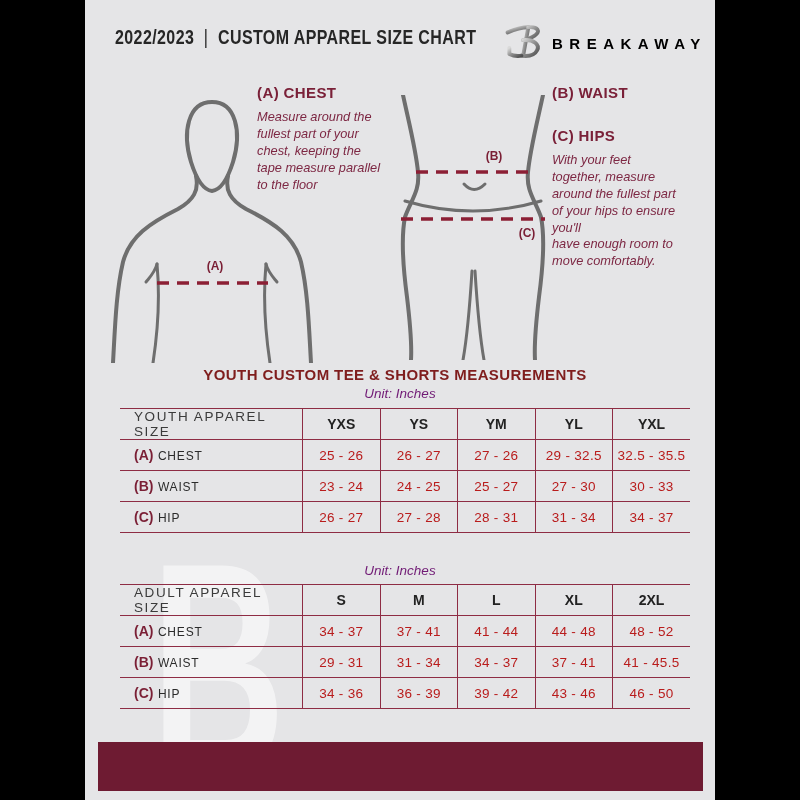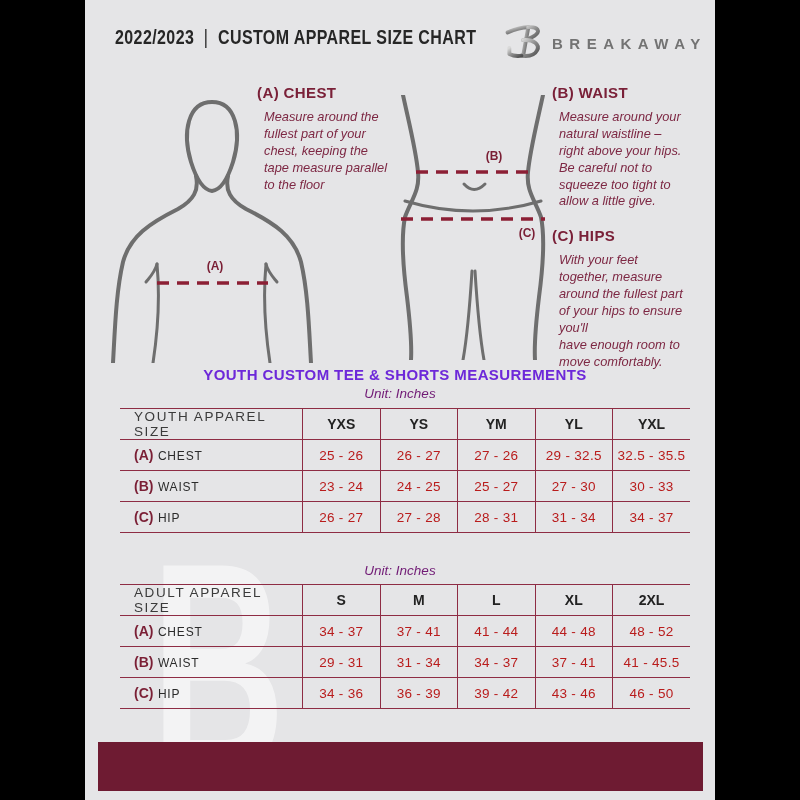--- a/index.html
+++ b/index.html
@@ -9,35 +9,35 @@
 
   
   .watermark{position:absolute;left:66px;top:548px;font-size:300px;line-height:0.8;font-weight:700;
     color:rgba(255,255,255,0.55);transform:scaleX(0.62);transform-origin:left top;z-index:0;user-select:none;}
 
   
   .title-group{position:absolute;left:30px;top:26px;white-space:nowrap;font-weight:700;font-size:20px;
     color:#262626;transform:scaleX(0.8);transform-origin:left center;letter-spacing:0.5px;z-index:2;}
   .title-sep{font-weight:400;margin:0 12px;color:#262626;}
   .brand-group{position:absolute;left:420px;top:20px;display:flex;align-items:center;gap:9px;z-index:2;}
-  .brand-name{font-size:15px;font-weight:700;letter-spacing:6.5px;color:#737373;}
+  .brand-name{font-size:15px;font-weight:700;letter-spacing:6.5px;color:#000000;}
 
   
   .fig{position:absolute;z-index:1;}
   .outline{stroke:#6e6e6e;stroke-width:4;fill:none;stroke-linecap:round;}
   .outline-thin{stroke:#6e6e6e;stroke-width:3;fill:none;stroke-linecap:round;}
   .dash{stroke:#8c1f35;stroke-width:3.4;fill:none;stroke-dasharray:12 8;}
   .dim-label{position:absolute;font-size:12px;font-weight:700;color:#7a1f35;z-index:2;width:40px;text-align:center;}
   .guide-block{position:absolute;z-index:2;}
   .guide-h{font-size:15px;font-weight:700;color:#7a2038;letter-spacing:0.4px;margin:0 0 8px 0;}
-  .guide-p{font-size:12.8px;font-style:italic;color:#7d2743;line-height:1.32;margin:7px;white-space:pre-line;}
+  .guide-p{font-size:12.8px;font-style:italic;color:#7d2743;line-height:1.32;margin:0;white-space:pre-line;}
 
   
   .sec-title{position:absolute;left:0;width:620px;text-align:center;font-size:15px;font-weight:700;
-    letter-spacing:0.4px;color:#6d28d9;z-index:2;}
+    letter-spacing:0.4px;color:#7f1d1d;z-index:2;}
   .sec-unit{position:absolute;left:0;width:630px;text-align:center;font-size:13.5px;font-style:italic;
     color:#701a75;z-index:2;}
   table.size-table{position:absolute;left:35px;width:570px;border-collapse:collapse;z-index:2;table-layout:fixed;}
   table.size-table td,table.size-table th{padding:0;background:transparent;}
   table.size-table tr{border-top:1.5px solid #8e2c44;}
   table.size-table{border-bottom:1.5px solid #8e2c44;}
   table.size-table .lbl-col{width:168px;text-align:left;padding-left:14px;}
   table.size-table td + td, table.size-table th + th{border-left:1.5px solid #8e2c44;}
   tr.hdr-row{height:19px;}
   tr.data-row{height:31px;}
@@ -111,27 +111,21 @@
       <path class="outline-thin" d="M84,176 C82,208 80,237 75,265"></path>
       <path class="outline-thin" d="M87,176 C89,208 91,237 96,265"></path>
       <path class="dash" d="M28,77 H142"></path>
       <path class="dash" d="M13,124 H157"></path>
     </svg>
     <span class="dim-label" style="left:389px;top:149px;">(B)</span>
     <span class="dim-label" style="left:422px;top:226px;">(C)</span>
 
     <div class="guide-block" style="left:467px;top:84px;width:170px;">
       <h3 class="guide-h">(B) WAIST</h3>
-      <p class="guide-p">Measure around your
-natural waistline –
-right above your hips.
-Be careful not to
-squeeze too tight to
-allow a little give.</p>
-      <h3 class="guide-h" style="margin-top:17px;">(C) HIPS</h3>
+      <h3 class="guide-h" style="margin-top:26px;">(C) HIPS</h3>
       <p class="guide-p">With your feet
 together, measure
 around the fullest part
 of your hips to ensure
 you'll
 have enough room to
 move comfortably.</p>
     </div>
 
     <div class="sec-title" style="top:366px;">YOUTH CUSTOM TEE &amp; SHORTS MEASUREMENTS</div>

